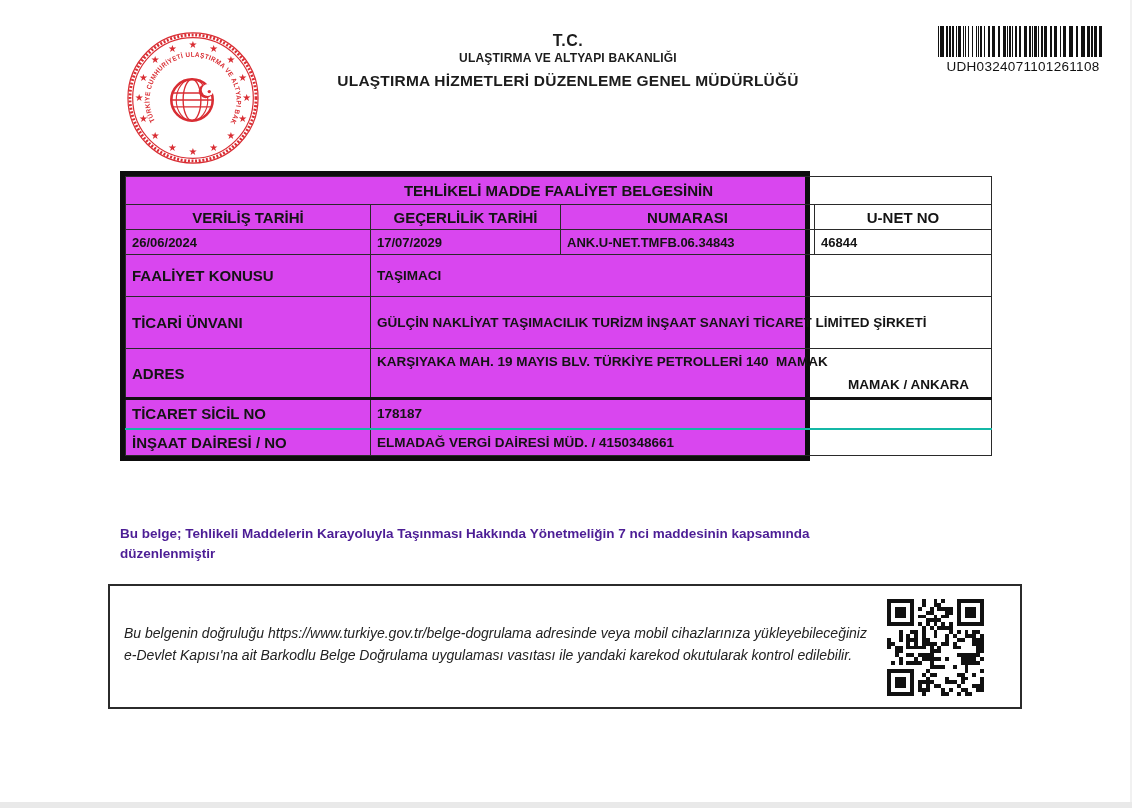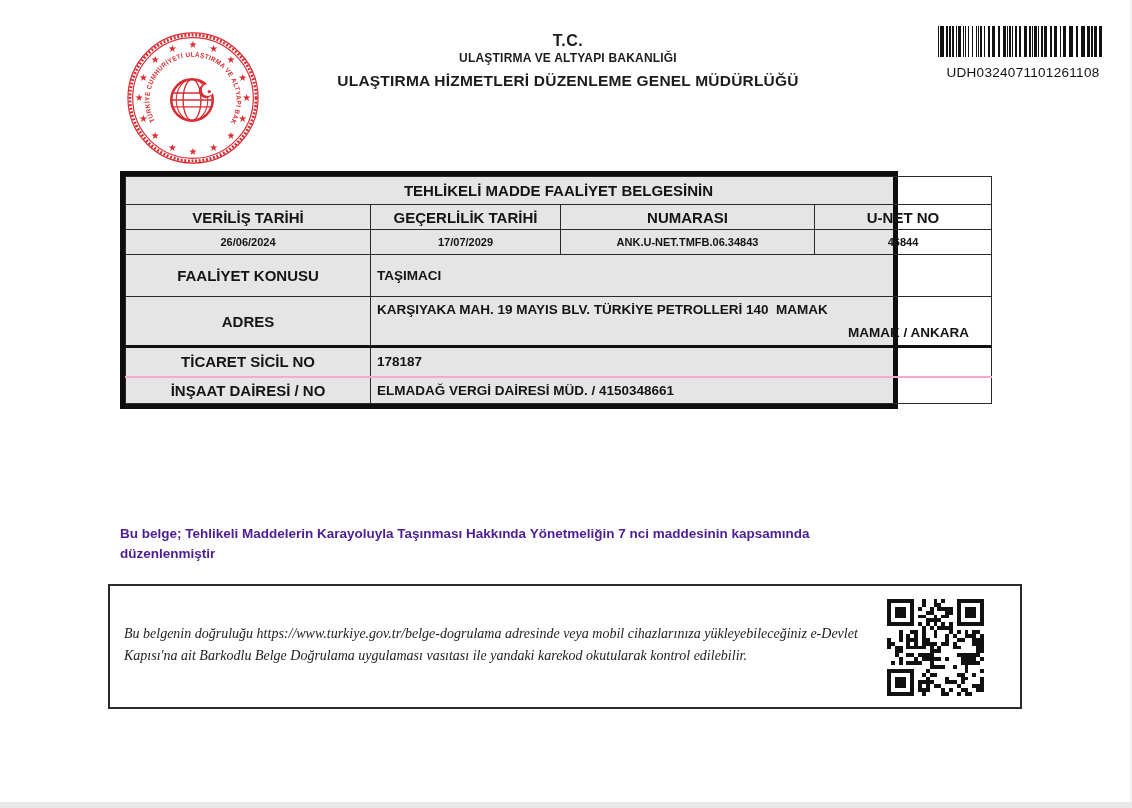--- a/index.html
+++ b/index.html
@@ -16,63 +16,63 @@
   .header-text{
     position:absolute;left:64px;right:60px;top:32px;text-align:center;
     font-weight:bold;color:#1c1c1c;
   }
   .header-text .l1{font-size:16px;letter-spacing:.5px;}
   .header-text .l2{font-size:12px;margin-top:1px;letter-spacing:.2px;}
   .header-text .l3{font-size:15.5px;margin-top:7px;letter-spacing:.2px;}
 
   .barcode{position:absolute;left:936px;top:26px;width:174px;text-align:center;}
   .barcode svg{display:block;}
-  .barcode .bc-text{font-size:13.5px;margin-top:8px;letter-spacing:.3px;color:#111;}
+  .barcode .bc-text{font-size:13.5px;margin-top:2px;letter-spacing:.3px;color:#111;}
 
   
   .cert-wrap{
-    position:absolute;left:120px;top:171px;width:778px;
-    border:5px solid #0d0d0d;background:#e5e5e5;box-sizing:border-box;
+    position:absolute;left:120px;top:171px;width:690px;
+    border:5px solid #0d0d0d;background:#d946ef;box-sizing:border-box;
   }
   table.cert{border-collapse:collapse;width:100%;table-layout:fixed;}
   table.cert td{
     border:1px solid #2a2a2a;font-weight:bold;color:#141414;
     padding:2px 6px;box-sizing:border-box;vertical-align:middle;
   }
   td.c-title{height:28px;text-align:center;font-size:15px;border-bottom:2px solid #111;}
   td.c-head{height:25px;text-align:center;font-size:15px;}
-  td.c-val{height:25px;text-align:center;font-size:11px;}
-  td.c-label{text-align:center;font-size:15px;}
+  td.c-val{height:25px;text-align:left;font-size:13px;}
+  td.c-label{font-size:15px;}
   td.c-cell{font-size:13.5px;padding-left:9px;}
   tr.r-faaliyet td{height:42px;}
   td.c-section{
     height:30px;text-align:center;font-size:15px;
     border-top:3px solid #111;border-bottom:2px solid #111;
   }
   tr.r-ticari td{height:52px;}
   tr.r-adres td{height:50px;border-bottom:3px solid #111;}
-  tr.r-sicil td{height:30px;border-bottom:2px solid #f9a8d4;}
+  tr.r-sicil td{height:30px;border-bottom:2px solid #14b8a6;}
   tr.r-vergi td{height:27px;}
   .adres-line1{white-space:pre-wrap;}
   .adres-line2{text-align:right;padding-right:16px;margin-top:8px;}
 
   
   .note{
     position:absolute;left:120px;top:524px;width:736px;
     font-size:13.5px;font-weight:bold;line-height:1.5;color:#4c1d95;
   }
 
   
   .verify-box{
     position:absolute;left:108px;top:584px;width:914px;height:125px;
     border:2px solid #2b2b2b;box-sizing:border-box;background:#fff;
   }
   .verify-text{
     position:absolute;left:14px;top:37px;width:748px;
-    font-family:Liberation Serif, serif;font-style:italic;
+    font-family:Liberation Sans, sans-serif;font-style:italic;
     font-size:14px;line-height:1.55;color:#222;
   }
   .qr{position:absolute;right:36px;top:13px;width:97px;height:97px;}
 </style>
 </head>
 <body>
 
 <div class="page">
 
   <svg class="logo" viewBox="0 0 140 140">
@@ -196,20 +196,24 @@
       </tr>
       <tr>
         <td class="c-val">26/06/2024</td>
         <td class="c-val">17/07/2029</td>
         <td class="c-val">ANK.U-NET.TMFB.06.34843</td>
         <td class="c-val">46844</td>
       </tr>
       <tr class="r-faaliyet">
         <td class="c-label">FAALİYET KONUSU</td>
         <td class="c-cell" colspan="3">TAŞIMACI</td>
+      </tr>
+      <tr class="r-ticari">
+        <td class="c-label">TİCARİ ÜNVANI</td>
+        <td class="c-cell" colspan="3">GÜLÇİN NAKLİYAT TAŞIMACILIK TURİZM İNŞAAT SANAYİ TİCARET LİMİTED ŞİRKETİ</td>
       </tr>
       <tr class="r-adres">
         <td class="c-label">ADRES</td>
         <td class="c-cell" colspan="3">
           <div class="adres-line1">KARŞIYAKA MAH. 19 MAYIS BLV. TÜRKİYE PETROLLERİ 140  MAMAK</div>
           <div class="adres-line2">MAMAK / ANKARA</div>
         </td>
       </tr>
       <tr class="r-sicil">
         <td class="c-label">TİCARET SİCİL NO</td>

